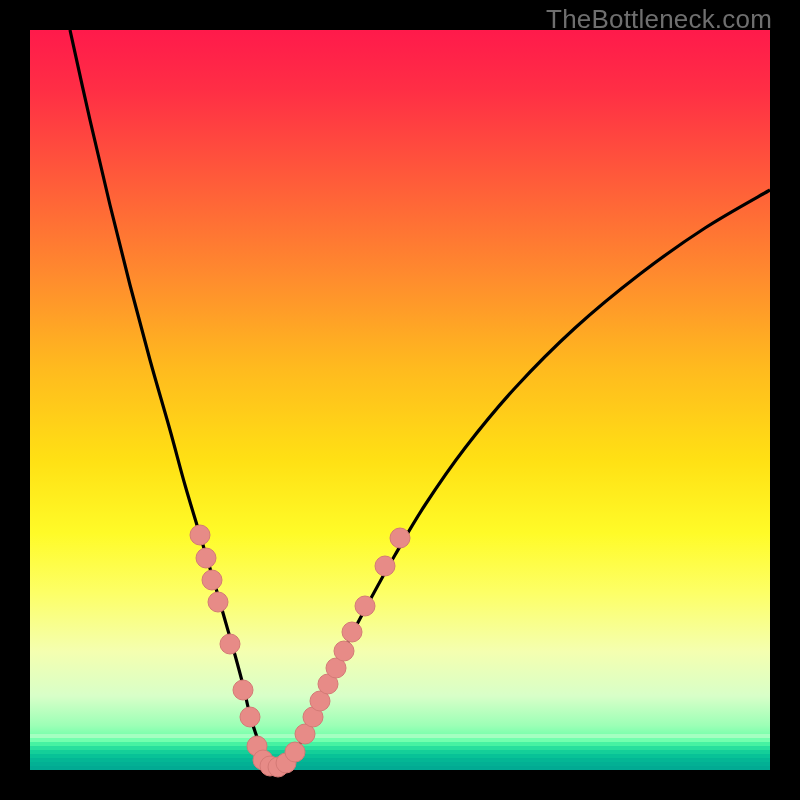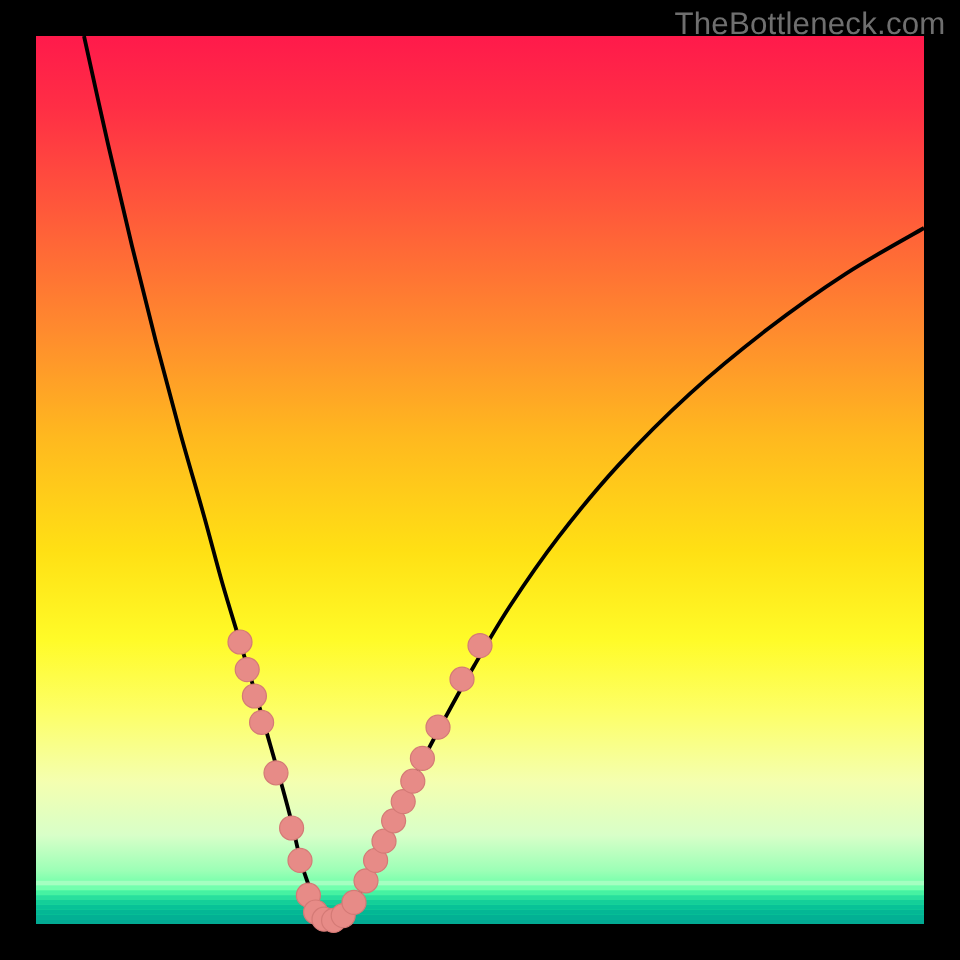--- a/index.html
+++ b/index.html
@@ -49,21 +49,21 @@
     height: 36px;
     pointer-events: none;
   }
   .green-stripes div {
     width: 100%;
     height: 4px;
   }
   .watermark {
     position: absolute;
     top: 4px;
-    right: 12px;
+    right: 28px;
     color: #6f6f6f;
     font-size: 26px;
     font-weight: 500;
     letter-spacing: 0.2px;
     user-select: none;
   }
   svg.curves {
     position: absolute;
     left: 0;
     top: 0;

